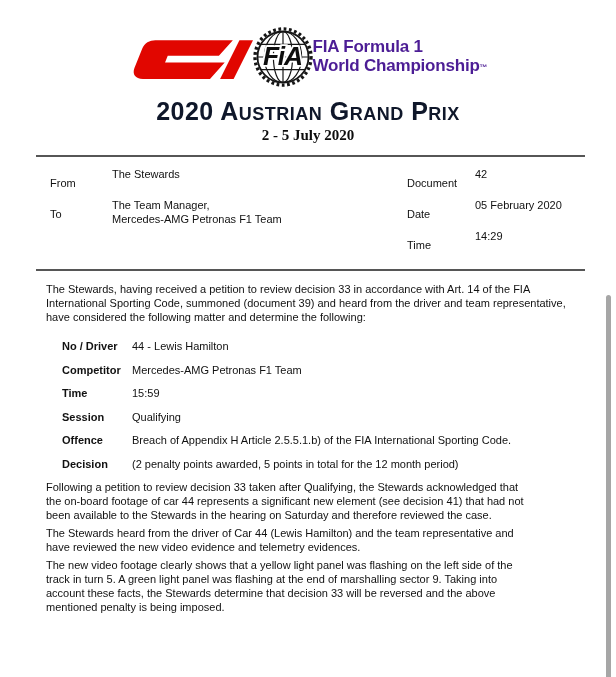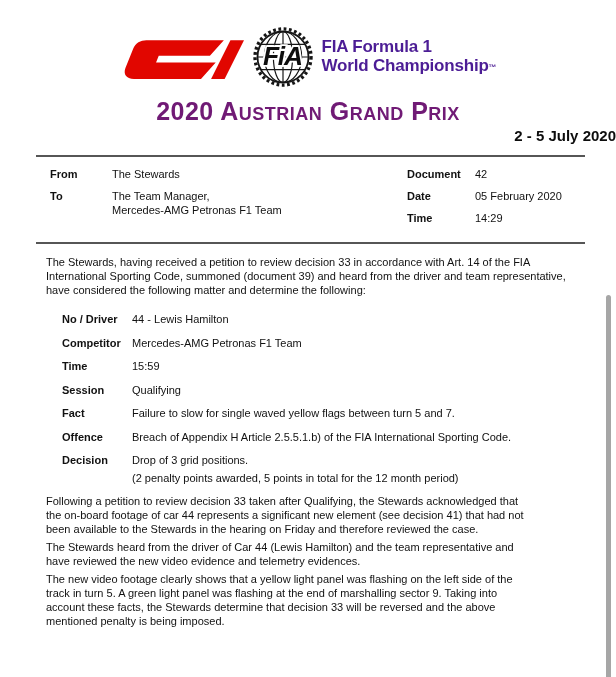--- a/index.html
+++ b/index.html
@@ -1,37 +1,37 @@
 <!DOCTYPE html>
 <html><head>
 <meta charset="utf-8">
 <style>
   html,body { margin:0; padding:0; background:#ffffff; }
   .page {
     position:relative; width:616px; height:677px; background:#ffffff;
     font-family:"Liberation Sans", sans-serif; color:#111; overflow:hidden;
   }
   
-  .brand { display:flex; justify-content:center; align-items:center; gap:9px; padding-top:26px; height:62px; }
+  .brand { display:flex; justify-content:center; align-items:center; gap:0; padding-top:26px; height:62px; }
   .f1-mark { width:124px; height:39px; margin-top:4px; }
   .fia-emblem { width:60px; height:60px; }
   .brand-text { font-size:17px; font-weight:600; color:#4c1d95; line-height:19.5px; letter-spacing:-0.2px; }
   .tm { font-size:8px; vertical-align:1px; }
   
-  .title { margin-top:9px; text-align:center; font-size:25px; font-weight:bold; font-variant:small-caps; letter-spacing:0.5px; color:#701a75; }
-  .dates { text-align:right; font-size:15px; font-weight:bold; margin-top:1px; color:#0d0d0d; }
+  .title { margin-top:9px; text-align:center; font-size:25px; font-weight:bold; font-variant:small-caps; letter-spacing:0.5px; color:#0f172a; }
+  .dates { text-align:center; font-size:15px; font-weight:bold; margin-top:1px; color:#0d0d0d;font-family:Liberation Serif, serif; }
   
   .rule { border:none; border-top:2px solid #565656; margin:11px 31px 0 36px; }
   .rule2 { margin-top:9px; }
   
   .meta { display:flex; padding:10px 26px 0 50px; font-size:11px; line-height:14px; }
   .meta-left { flex:1; }
   .meta-right { width:192px; }
   .meta-row { display:flex; margin-bottom:8px; }
-  .meta-label { font-weight:bold; flex-shrink:0; }
+  .meta-label { font-weight:normal; flex-shrink:0;margin-top:9px; }
   .meta-left .meta-label { width:62px; }
   .meta-right .meta-label { width:68px;padding-left:9px; }
   
   .intro { margin:11px 26px 0 46px; max-width:556px; font-size:11px; line-height:14px; }
   .details { margin:15px 20px 0 46px; font-size:11px; line-height:14px; }
   .drow { display:flex; margin-bottom:9.5px; }
   .dlabel { width:70px; font-weight:bold; flex-shrink:0;padding-left:16px; }
   .dvalue { width:480px; }
   .dvalue .line + .line { margin-top:3.5px; }
   .dvalue p { margin:0 0 4px 0; }
@@ -126,41 +126,36 @@
     <div class="drow">
       <span class="dlabel">Time</span>
       <span class="dvalue">15:59</span>
     </div>
 
     <div class="drow">
       <span class="dlabel">Session</span>
       <span class="dvalue">Qualifying</span>
     </div>
 
-    <div class="drow">
-      <span class="dlabel">Fact</span>
-      <span class="dvalue">Failure to slow for single waved yellow flags between turn 5 and 7.</span>
-    </div>
 
     <div class="drow">
       <span class="dlabel">Offence</span>
       <span class="dvalue">Breach of Appendix H Article 2.5.5.1.b) of the FIA International Sporting Code.</span>
     </div>
 
     <div class="drow">
       <span class="dlabel">Decision</span>
       <span class="dvalue">
-        <div class="line">Drop of 3 grid positions.</div>
         <div class="line">(2 penalty points awarded, 5 points in total for the 12 month period)</div>
       </span>
     </div>
 
     <div class="drow">
       <span class="dvalue">
-        <p>Following a petition to review decision 33 taken after Qualifying, the Stewards acknowledged that the on-board footage of car 44 represents a significant new element (see decision 41) that had not been available to the Stewards in the hearing on Friday and therefore reviewed the case.</p>
+        <p>Following a petition to review decision 33 taken after Qualifying, the Stewards acknowledged that the on-board footage of car 44 represents a significant new element (see decision 41) that had not been available to the Stewards in the hearing on Saturday and therefore reviewed the case.</p>
         <p>The Stewards heard from the driver of Car 44 (Lewis Hamilton) and the team representative and have reviewed the new video evidence and telemetry evidences.</p>
         <p>The new video footage clearly shows that a yellow light panel was flashing on the left side of the track in turn 5. A green light panel was flashing at the end of marshalling sector 9. Taking into account these facts, the Stewards determine that decision 33 will be reversed and the above mentioned penalty is being imposed.</p>
       </span>
     </div>
 
   </div>
 
   <div class="scrollbar-thumb"></div>
 
 </div>

